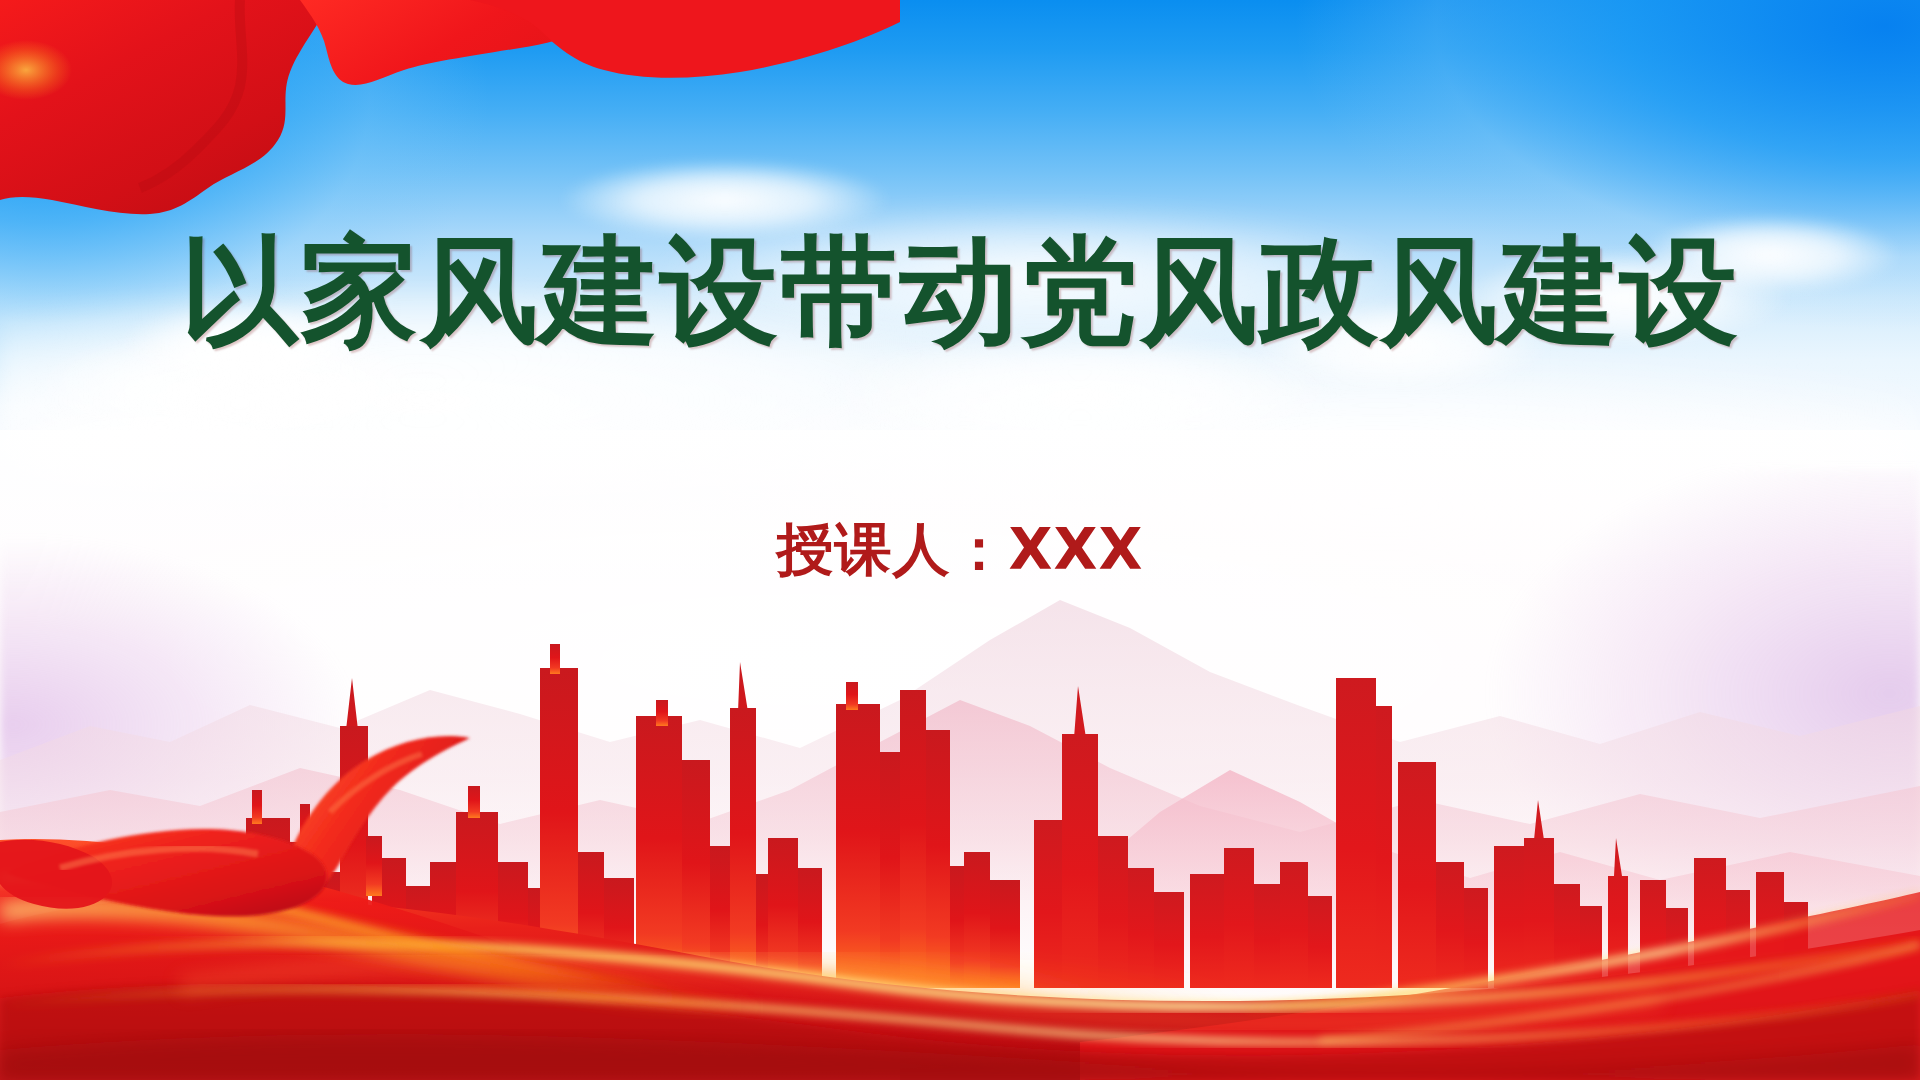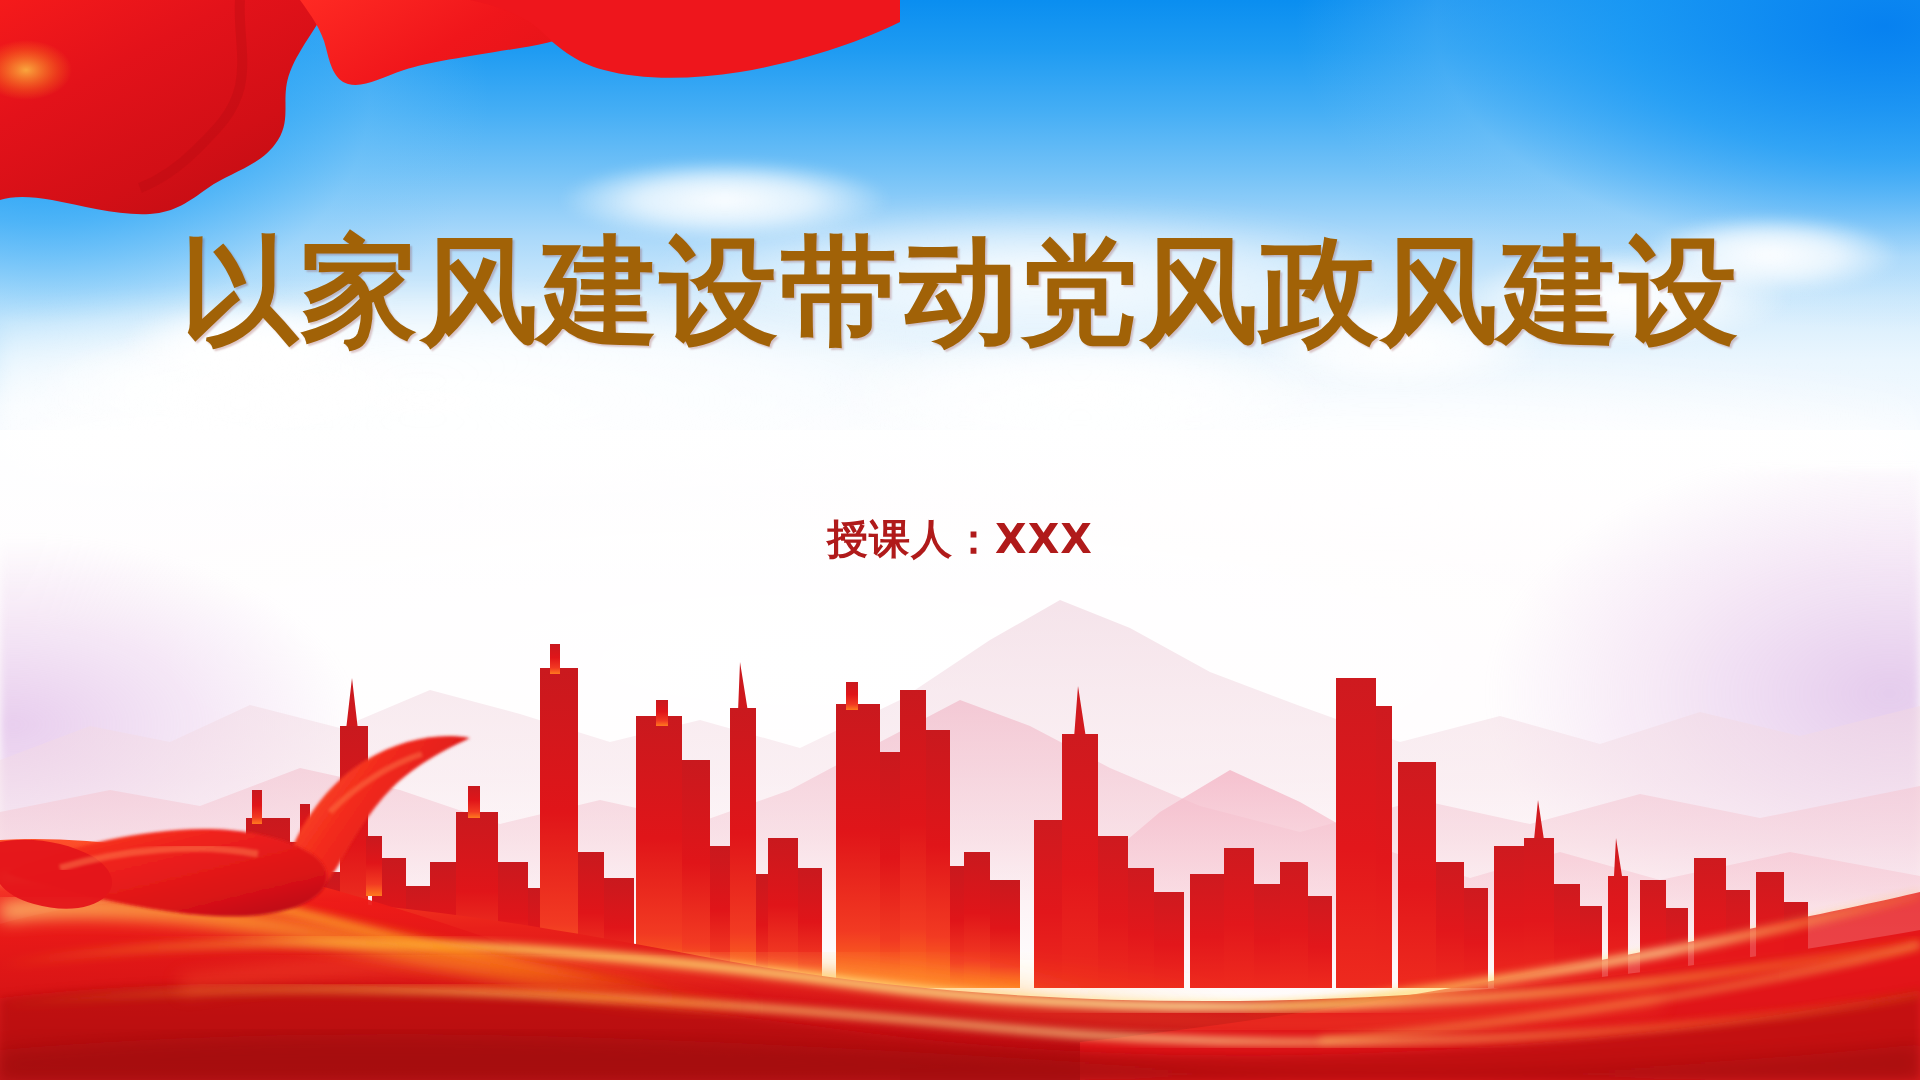--- a/index.html
+++ b/index.html
@@ -123,32 +123,32 @@
 
   
   .title {
     position: absolute;
     left: 0; top: 222px;
     width: 1920px;
     text-align: center;
     font-size: 118px;
     font-weight: 700;
     letter-spacing: 2px;
-    color: #a16207;
+    color: #14532d;
     line-height: 1.18;
     white-space: nowrap;
     text-shadow: 2px 2px 2px rgba(120,0,0,0.22);
     font-family: "DejaVu Sans", "Liberation Sans", sans-serif;
   }
   .subtitle {
     position: absolute;
     left: 0; top: 512px;
     width: 1920px;
     text-align: center;
-    font-size: 41px;
+    font-size: 57px;
     font-weight: 600;
     letter-spacing: 1px;
     color: #B01A1A;
     white-space: nowrap;
     font-family: "DejaVu Sans", "Liberation Sans", sans-serif;
   }
 </style>
 </head>
 <body>
 

